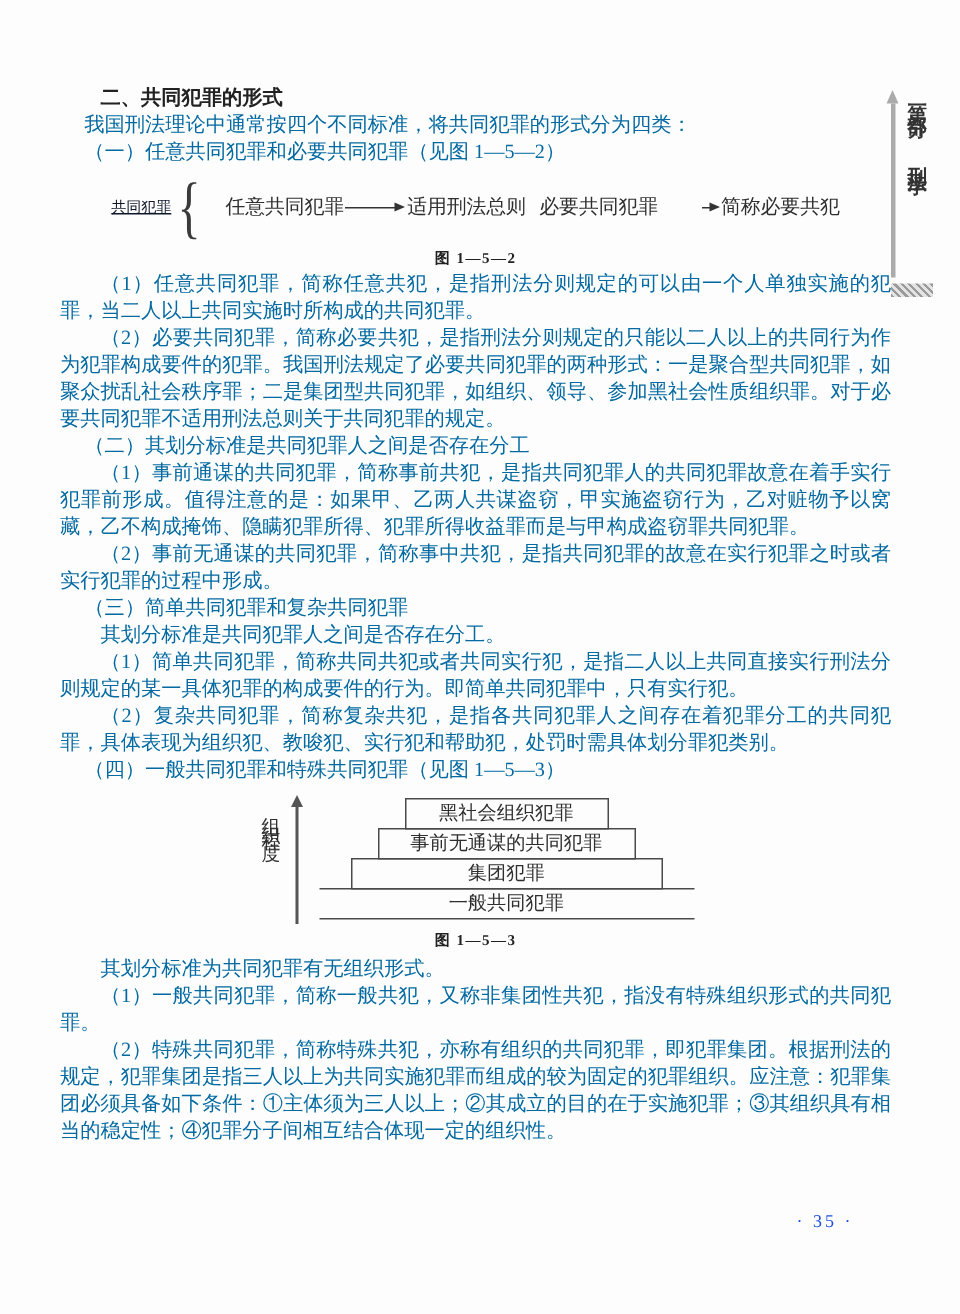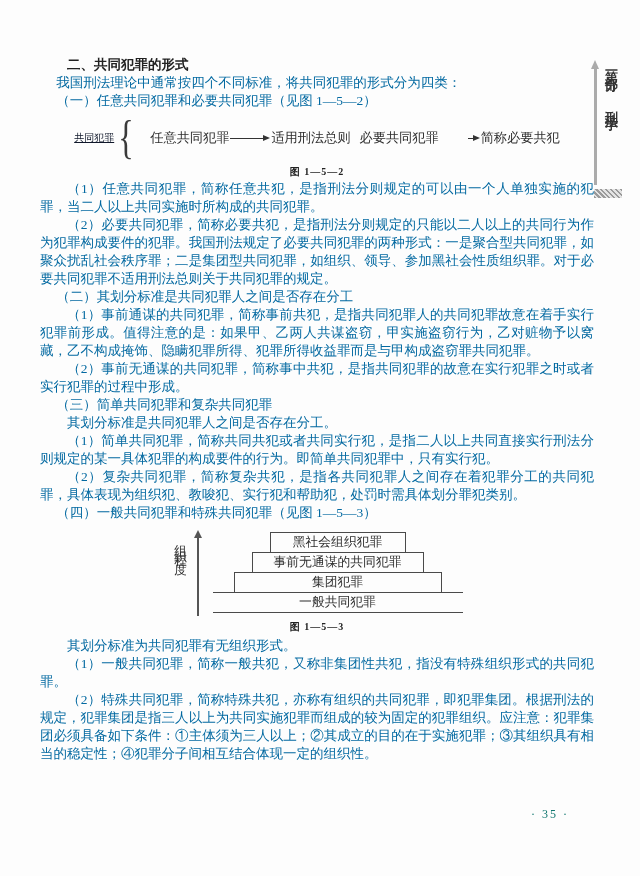--- a/index.html
+++ b/index.html
@@ -113,21 +113,21 @@
     letter-spacing:3px;height:126px;
   }
   .sb-text .sb-subject{display:inline-block;margin-top:11px;}
   .sb-hatch{
     width:28px;height:9px;margin-top:3px;
     background:repeating-linear-gradient(45deg,#9a9a9a 0 1.5px,#e3e3e3 1.5px 3.5px);
   }
 
   .page-num{
     position:absolute;top:807px;left:518px;width:64px;
-    text-align:center;font-size:12px;color:#0f766e;letter-spacing:2px;
+    text-align:center;font-size:12px;color:#1d4ed8;letter-spacing:2px;
   }
 </style>
 </head>
 <body>
 
 <div class="page">
 
   <div class="content">
 
     <p class="h">二、共同犯罪的形式</p>

